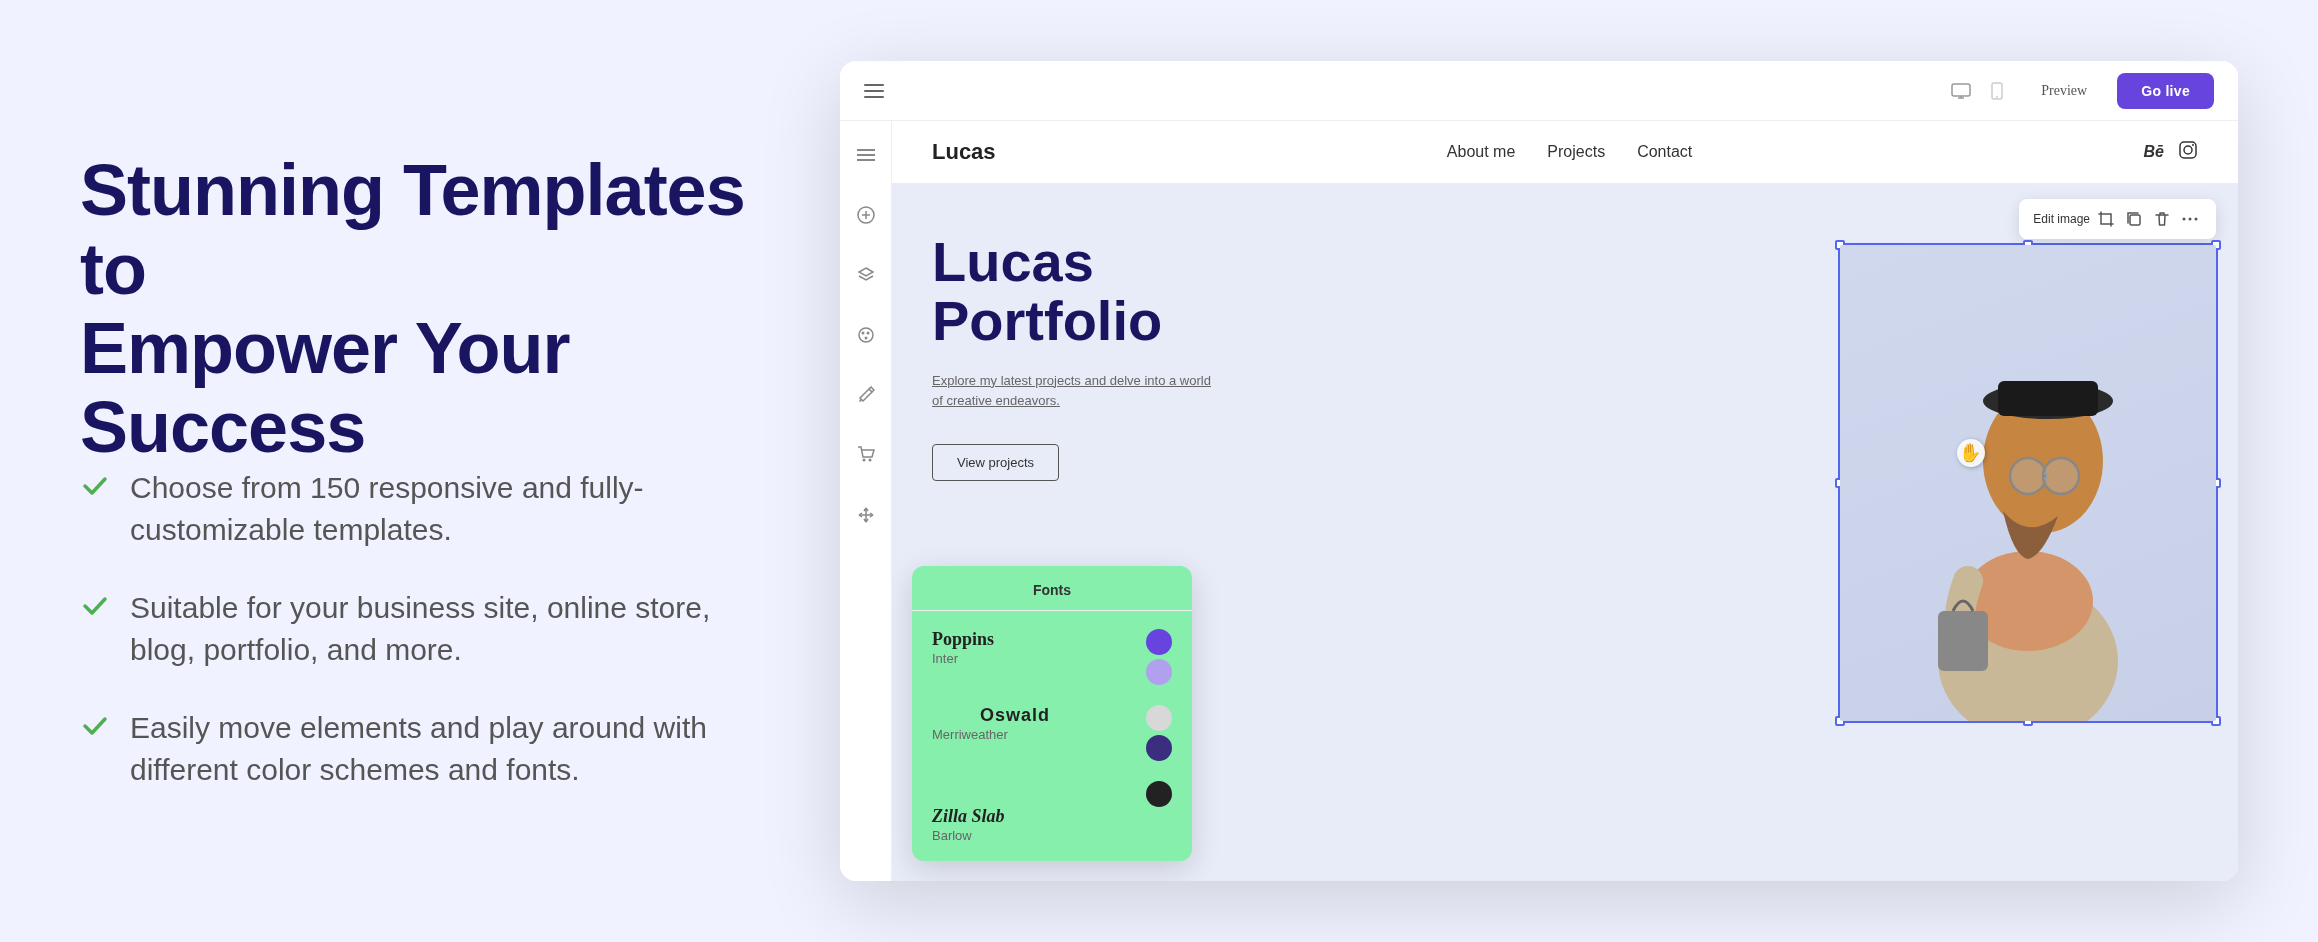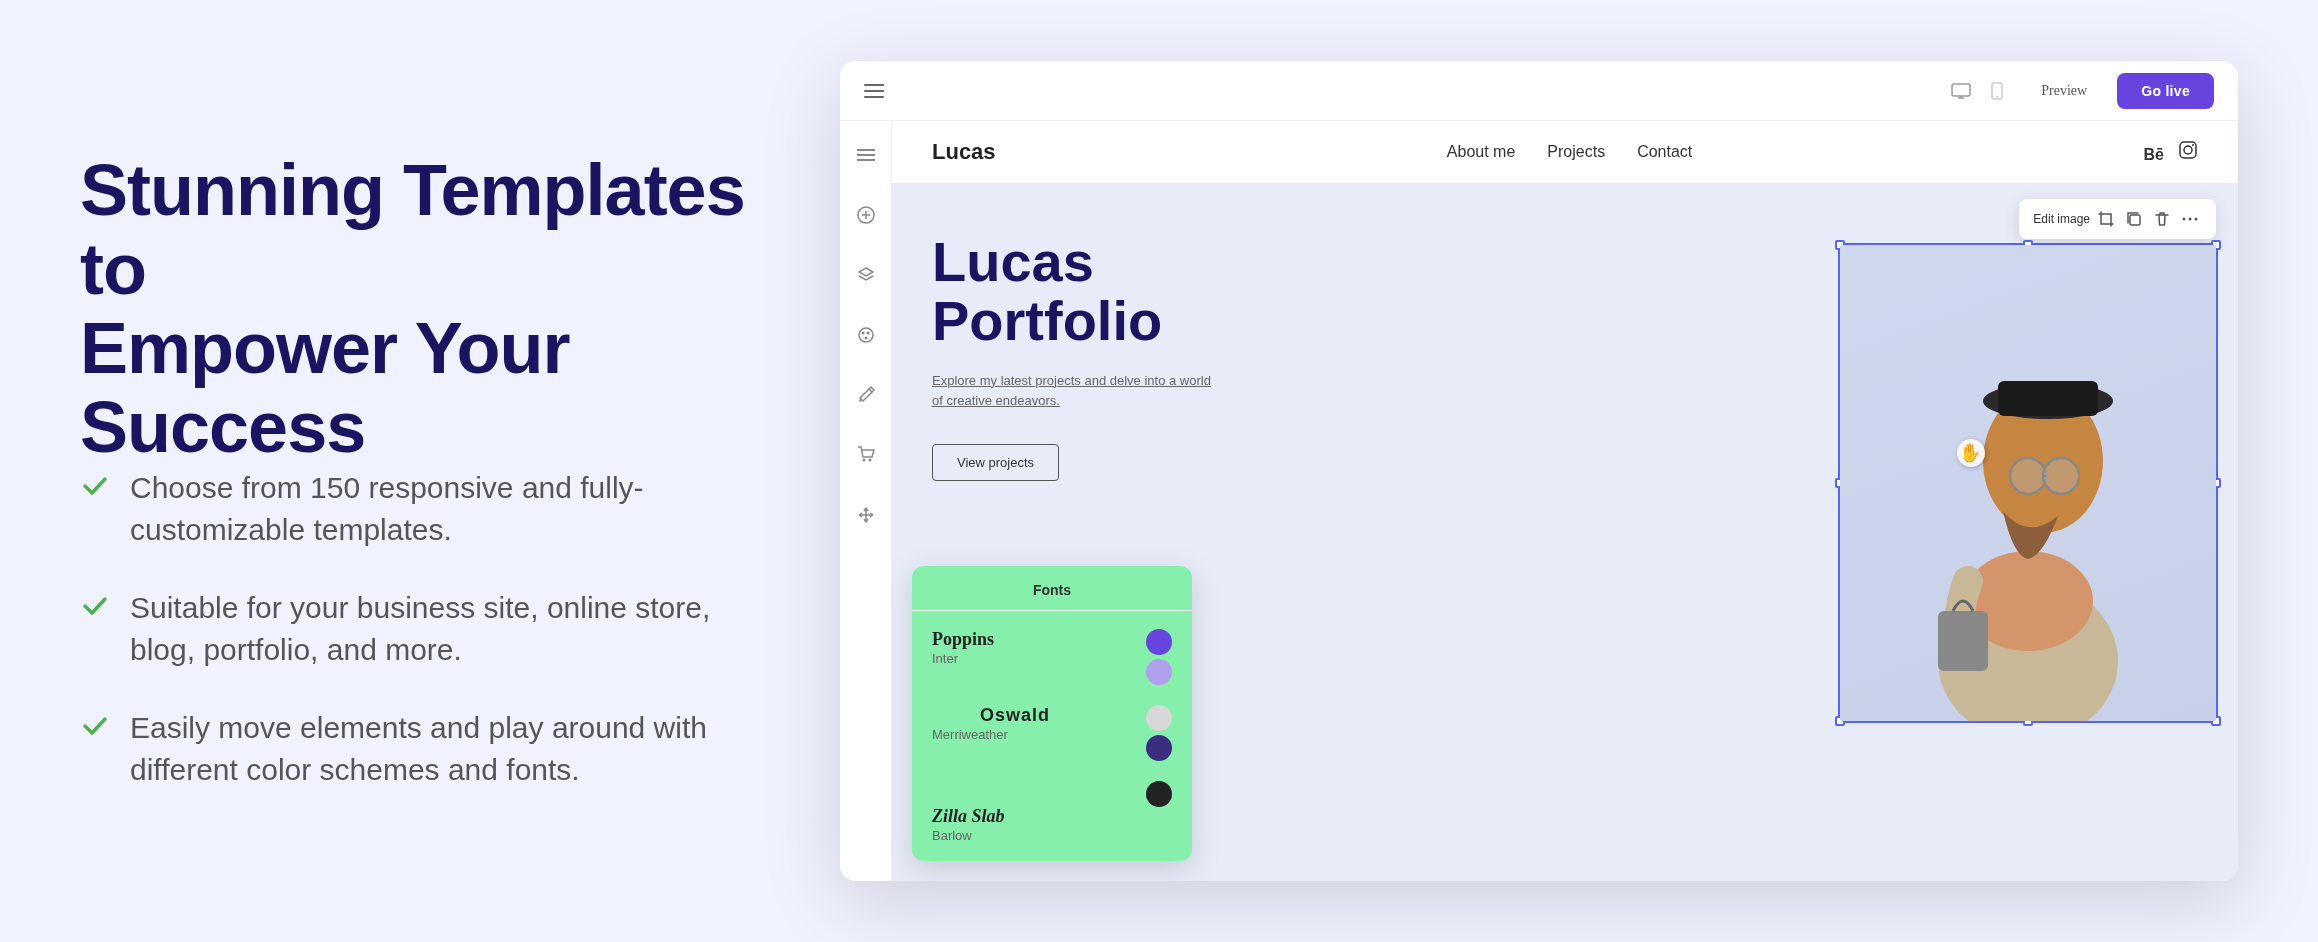--- a/index.html
+++ b/index.html
@@ -239,21 +239,22 @@
 
     .website-nav-links a {
       font-size: 16px;
       color: #333;
       text-decoration: none;
     }
 
     .website-nav-icons {
       display: flex;
       gap: 14px;
-      align-items: flex-end;
+      align-items: center;
+      font-style: italic;
     }
 
     .website-nav-icons span {
       font-size: 14px;
       color: #333;
       font-weight: 600;
     }
 
     .website-hero {
       padding: 50px 40px;

